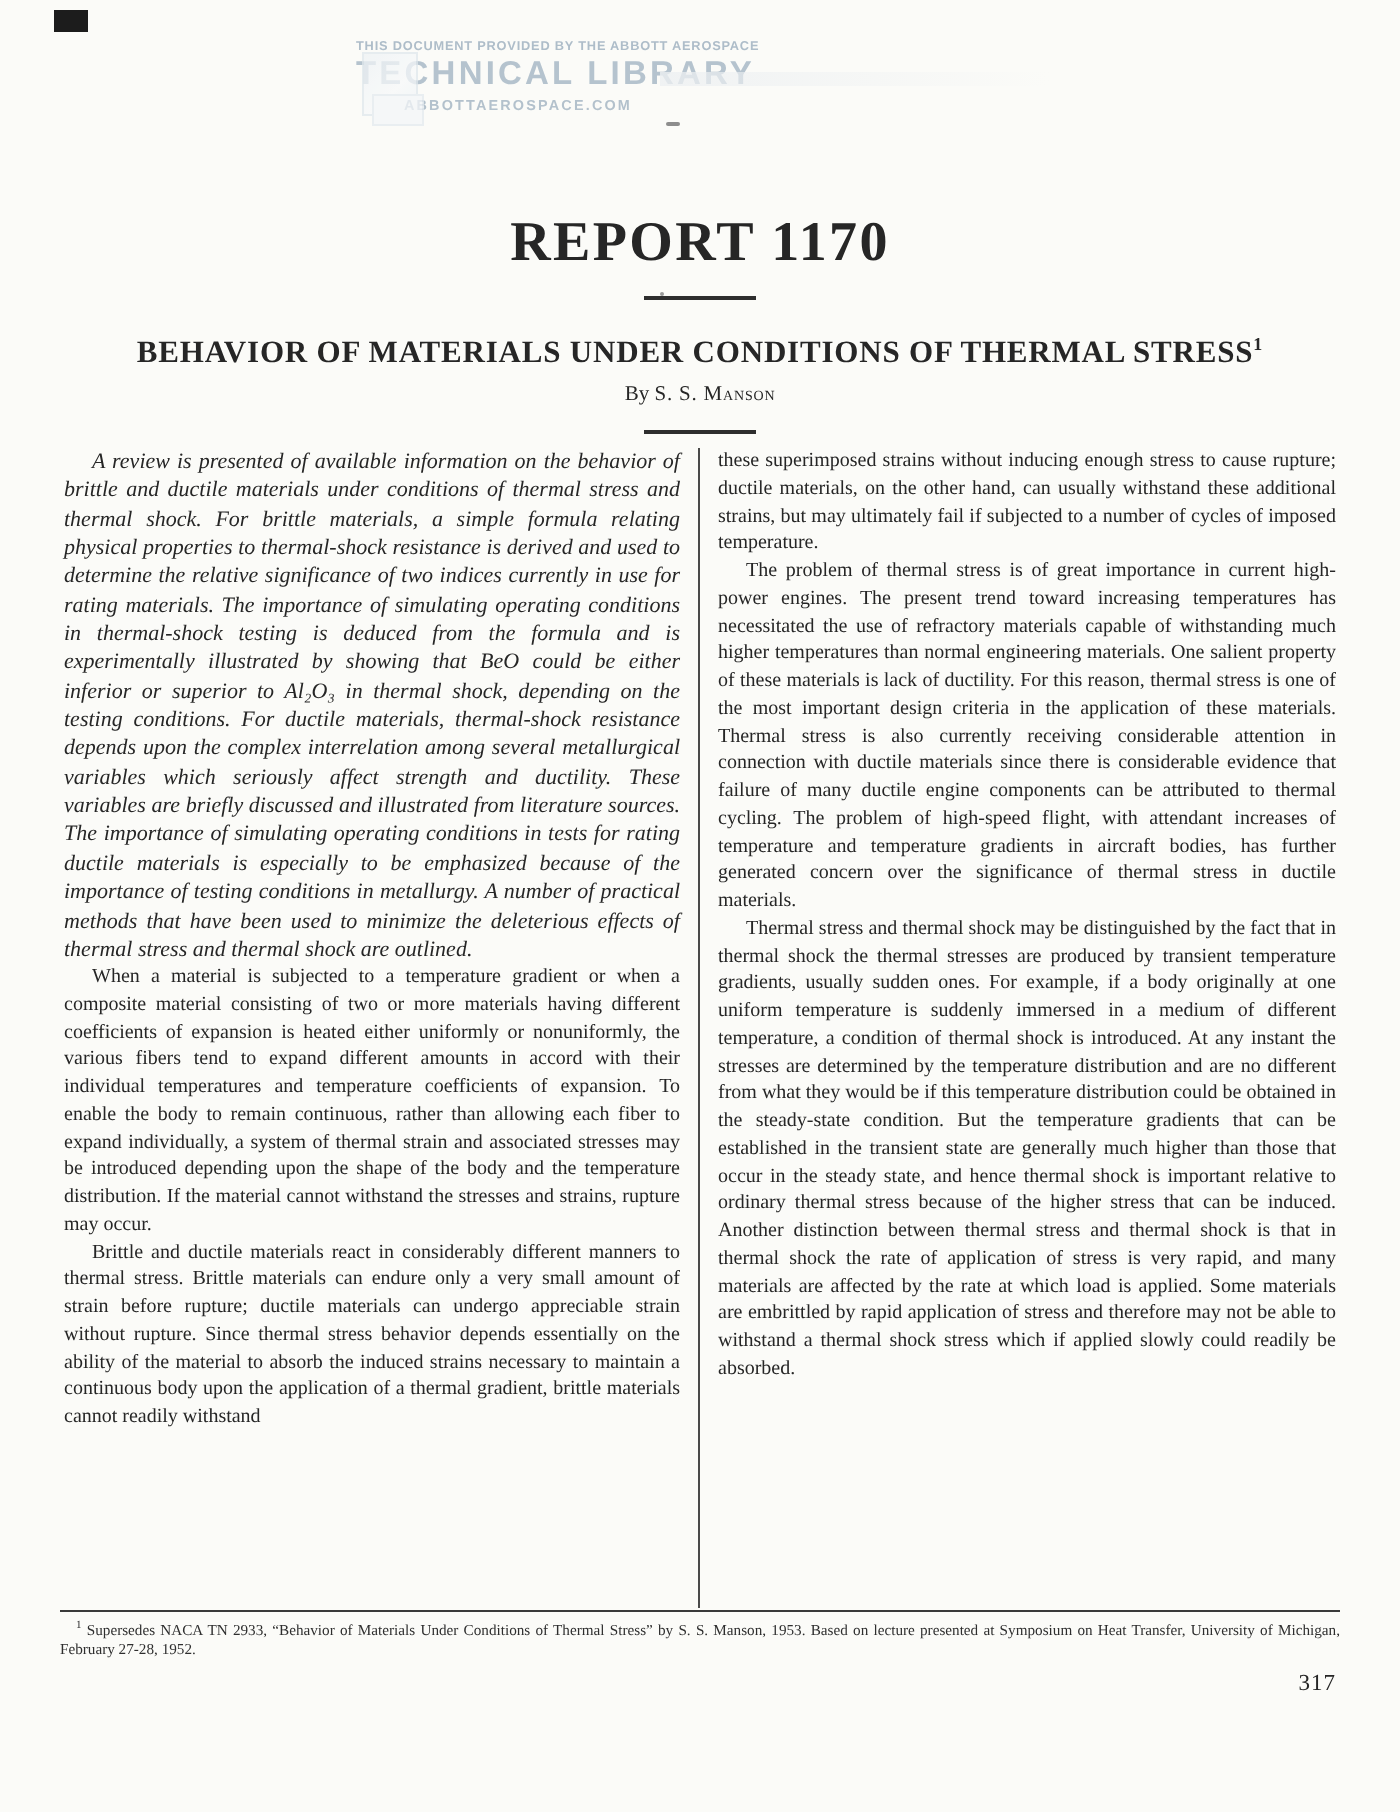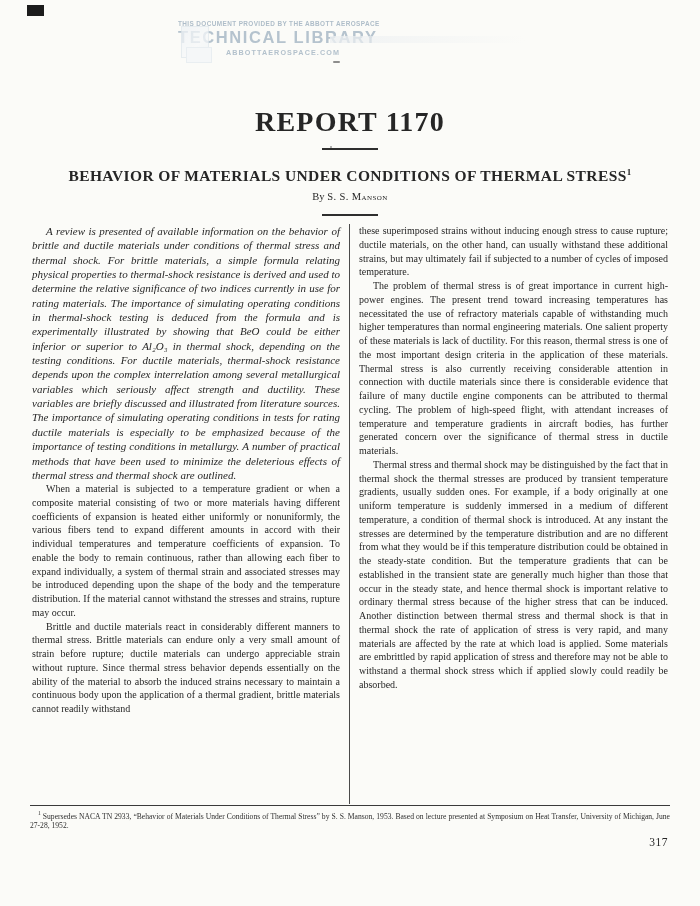--- a/index.html
+++ b/index.html
@@ -21,21 +21,21 @@
   .wm-line1{
     font-size:6.4px; letter-spacing:.4px; white-space:nowrap;
     color:#aebdc9; text-align:center; font-weight:bold;
   }
   .wm-line2{
     font-size:16.5px; letter-spacing:1.6px; white-space:nowrap;
     color:#b5c3ce; font-weight:bold; margin-top:1px; text-align:center;
   }
   .wm-line3{
     font-size:7.2px; letter-spacing:1.1px; white-space:nowrap;
-    color:#b3c1cc; font-weight:bold; text-align:right; margin-top:1px;
+    color:#b3c1cc; font-weight:bold; text-align:center; margin-top:1px;
   }
   .wm-cube{
     position:absolute; left:3px; top:6px; width:26px; height:30px;
     border:1px solid #e0e7ec;
     background:linear-gradient(135deg,#eef2f5 0%,#f7f9fa 60%,#eef2f5 100%);
     opacity:.75;
   }
   .wm-cube:after{
     content:""; position:absolute; left:4px; top:20px; width:24px; height:14px;
     border:1px solid #e4eaef; background:#f3f6f8;
@@ -127,18 +127,18 @@
     </div>
     <div class="col-divider"></div>
     <div class="col col-right">
       <p class="body no-indent">these superimposed strains without inducing enough stress to cause rupture; ductile materials, on the other hand, can usually withstand these additional strains, but may ultimately fail if subjected to a number of cycles of imposed temperature.</p>
       <p class="body">The problem of thermal stress is of great importance in current high-power engines. The present trend toward increasing temperatures has necessitated the use of refractory materials capable of withstanding much higher temperatures than normal engineering materials. One salient property of these materials is lack of ductility. For this reason, thermal stress is one of the most important design criteria in the application of these materials. Thermal stress is also currently receiving considerable attention in connection with ductile materials since there is considerable evidence that failure of many ductile engine components can be attributed to thermal cycling. The problem of high-speed flight, with attendant increases of temperature and temperature gradients in aircraft bodies, has further generated concern over the significance of thermal stress in ductile materials.</p>
       <p class="body">Thermal stress and thermal shock may be distinguished by the fact that in thermal shock the thermal stresses are produced by transient temperature gradients, usually sudden ones. For example, if a body originally at one uniform temperature is suddenly immersed in a medium of different temperature, a condition of thermal shock is introduced. At any instant the stresses are determined by the temperature distribution and are no different from what they would be if this temperature distribution could be obtained in the steady-state condition. But the temperature gradients that can be established in the transient state are generally much higher than those that occur in the steady state, and hence thermal shock is important relative to ordinary thermal stress because of the higher stress that can be induced. Another distinction between thermal stress and thermal shock is that in thermal shock the rate of application of stress is very rapid, and many materials are affected by the rate at which load is applied. Some materials are embrittled by rapid application of stress and therefore may not be able to withstand a thermal shock stress which if applied slowly could readily be absorbed.</p>
     </div>
   </div>
 
   <div class="footnote">
-    <span class="fn-text"><sup>1</sup> <span>Supersedes NACA TN 2933, “Behavior of Materials Under Conditions of Thermal Stress” by S. S. Manson, 1953.  Based on lecture presented at Symposium on Heat Transfer, University of Michigan, June 27-28, 1952.</span></span>
+    <span class="fn-text"><sup>1</sup> <span>Supersedes NACA TN 2933, “Behavior of Materials Under Conditions of Thermal Stress” by S. S. Manson, 1953.  Based on lecture presented at Symposium on Heat Transfer, University of Michigan, February 27-28, 1952.</span></span>
   </div>
 
   <div class="page-number">317</div>
 
 </div>
 
 </body></html>

